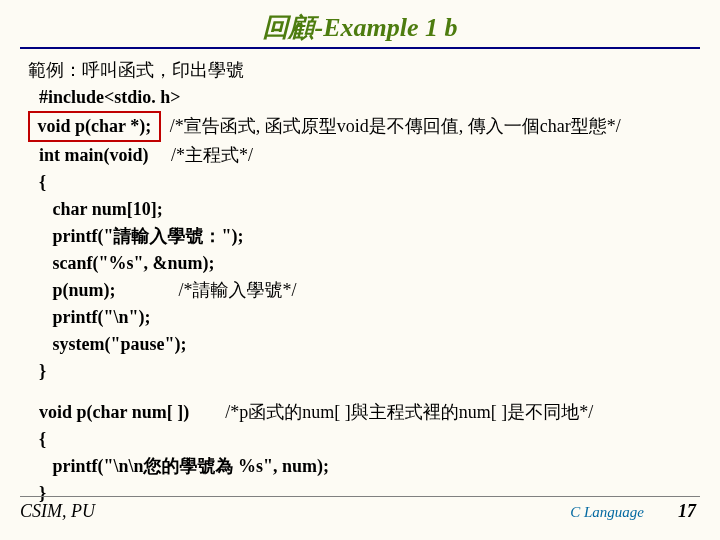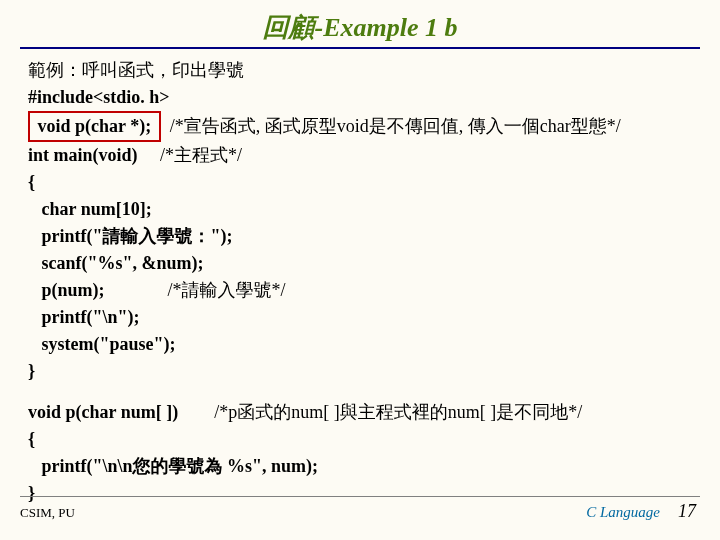--- a/index.html
+++ b/index.html
@@ -38,20 +38,21 @@
     font-size: 18px;
     line-height: 1.5;
     color: #000;
   }
   .code-line {
     white-space: pre;
     font-family: "Times New Roman", "PMingLiU", serif;
   }
   .bold {
     font-weight: bold;
+    margin-left: 11px;
   }
   .boxed {
     display: inline-block;
     border: 2px solid #c00000;
     padding: 0 3px;
     font-weight: bold;
   }
   .para-gap {
     height: 14px;
   }
@@ -68,33 +69,35 @@
     height: 0;
     border-top: 1px solid #808080;
     margin: 0 auto 4px auto;
   }
   .footer-row {
     display: flex;
     justify-content: space-between;
     align-items: baseline;
   }
   .footer-left {
-    font-size: 13px;
+    font-style: italic;
+    font-size: 18px;
     color: #000;
   }
   .footer-right {
     font-style: italic;
     font-size: 15px;
     color: #0369a1;
   }
   .page-num {
     font-style: italic;
     font-size: 18px;
     color: #000;
-    margin-left: 14px;
+    margin-left: 30px;
+    font-weight: bold;
   }
 </style>
 </head>
 <body>
 
 <div class="slide">
 
   <div class="title">回顧-Example 1 b</div>
   <div class="title-underline"></div>
 

